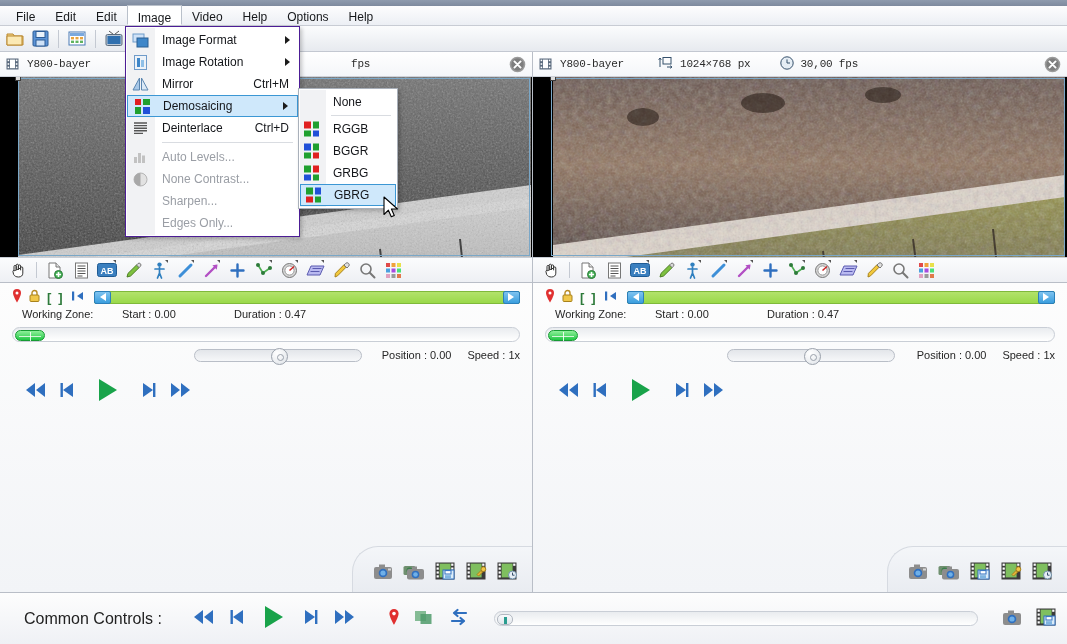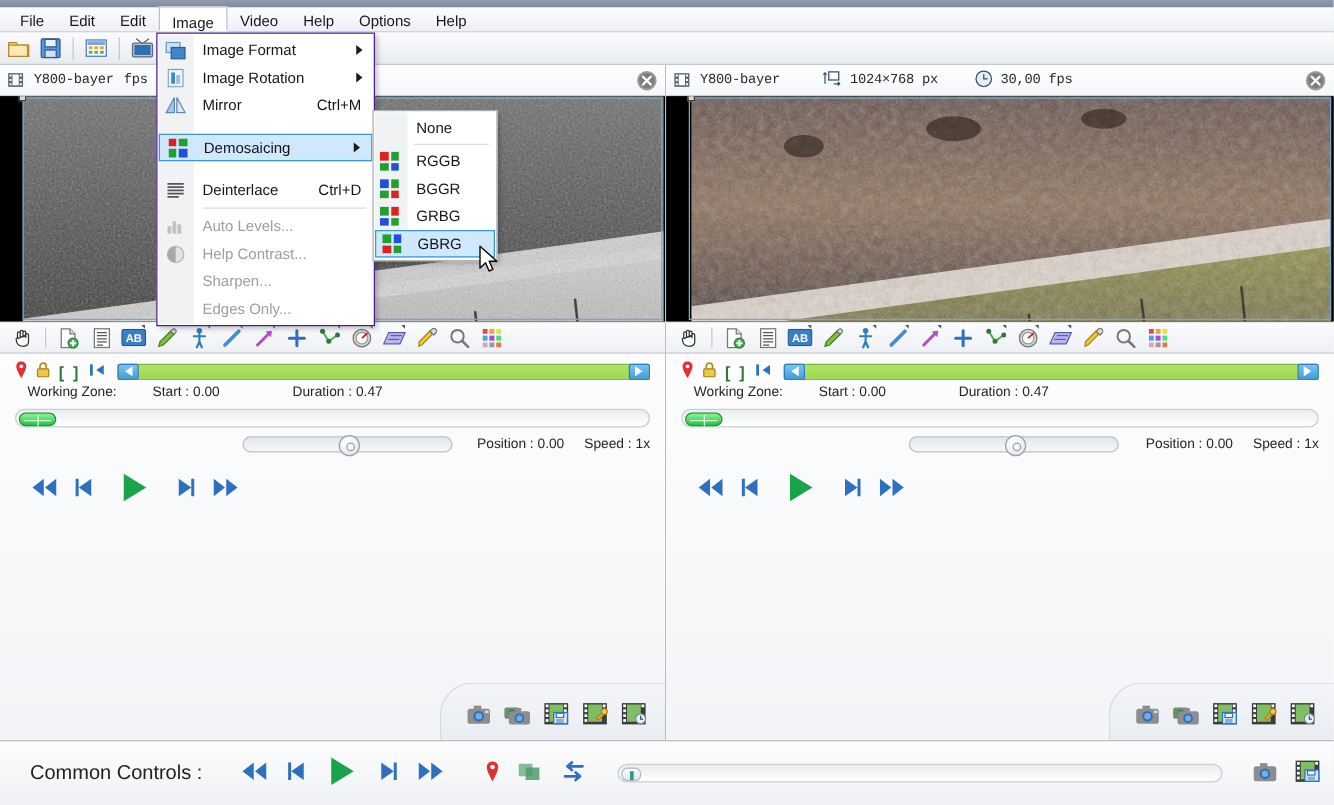--- a/index.html
+++ b/index.html
@@ -130,21 +130,21 @@
   
   .dropdown{
     position:absolute; left:125px; top:26px; width:175px;
     background:#ffffff; border:1px solid #4c1d95; z-index:50;
     box-shadow:2px 2px 4px rgba(0,0,0,.22);
     padding:2px 0;
   }
   .dropdown .gutter{ position:absolute; left:1px; top:1px; bottom:1px; width:28px; background:#f1f2f4;}
   .dd-item{ position:relative; height:22px; display:flex; align-items:center; padding-left:36px; font-size:12px; color:#14161a; }
   .dd-item.disabled{ color:#9a9ea5; }
-  .dd-item.sel{ background:#cfe8fb; border:1px solid #3c97d4; height:22px; margin:12px 1px; padding-left:35px;}
+  .dd-item.sel{ background:#cfe8fb; border:1px solid #3c97d4; height:22px; margin:0 1px; padding-left:35px;}
   .dd-item .ddicon{ position:absolute; left:5px; top:50%; transform:translateY(-50%); width:18px;height:18px;
       display:flex;align-items:center;justify-content:center;}
   .dd-item .shortcut{ position:absolute; right:10px; font-size:12px; }
   .dd-item .arrow{ position:absolute; right:9px; width:0;height:0;
       border-left:5px solid #1b1b1b; border-top:4px solid transparent; border-bottom:4px solid transparent;}
   .dd-sep{ height:1px; background:#d9dce1; margin:3px 6px 3px 36px;}
 
   .submenu{
     position:absolute; left:298px; top:88px; width:100px;
     background:#ffffff; border:1px solid #a9b0ba; z-index:55;
@@ -241,21 +241,21 @@
                 <rect x="1.6" y="5.2" width="1.6" height="1.6"></rect>
                 <rect x="1.6" y="8.6" width="1.6" height="1.6"></rect>
                 <rect x="9.8" y="1.6" width="1.6" height="1.6"></rect>
                 <rect x="9.8" y="5.2" width="1.6" height="1.6"></rect>
                 <rect x="9.8" y="8.6" width="1.6" height="1.6"></rect>
                 <rect x="4" y="1.6" width="5" height="8.6"></rect>
               </g>
             </svg>
         </span>
         <span class="txt">Y800-bayer</span>
-        <span class="txt" style="">fps</span>
+        <span class="txt" style="margin-left:252px">fps</span>
         <span class="closer">
           <svg width="17" height="17" viewBox="0 0 17 17">
               <circle cx="8.5" cy="8.5" r="7.8" fill="#9b9b9b"></circle>
               <circle cx="8.5" cy="8.5" r="6.2" fill="#7e7e7e"></circle>
               <path d="M5.4 5.4l6.2 6.2M11.6 5.4l-6.2 6.2" stroke="#fff" stroke-width="1.9" stroke-linecap="round"></path>
             </svg>
         </span>
       </div>
 
       <div class="pimage">
@@ -1038,21 +1038,21 @@
       <span>Auto Levels...</span>
     </div>
 
     <div class="dd-item disabled">
       <span class="ddicon">
           <svg width="15" height="15" viewBox="0 0 15 15">
             <circle cx="7.5" cy="7.5" r="6.5" fill="#e2e2e2" stroke="#b5b5b5"></circle>
             <path d="M7.5 1a6.5 6.5 0 000 13z" fill="#a8a8a8"></path>
           </svg>
         </span>
-      <span>Help Contrast...</span>
+      <span>None Contrast...</span>
     </div>
 
     <div class="dd-item disabled">
       <span class="ddicon"></span>
       <span>Sharpen...</span>
     </div>
 
     <div class="dd-item disabled">
       <span class="ddicon"></span>
       <span>Edges Only...</span>

